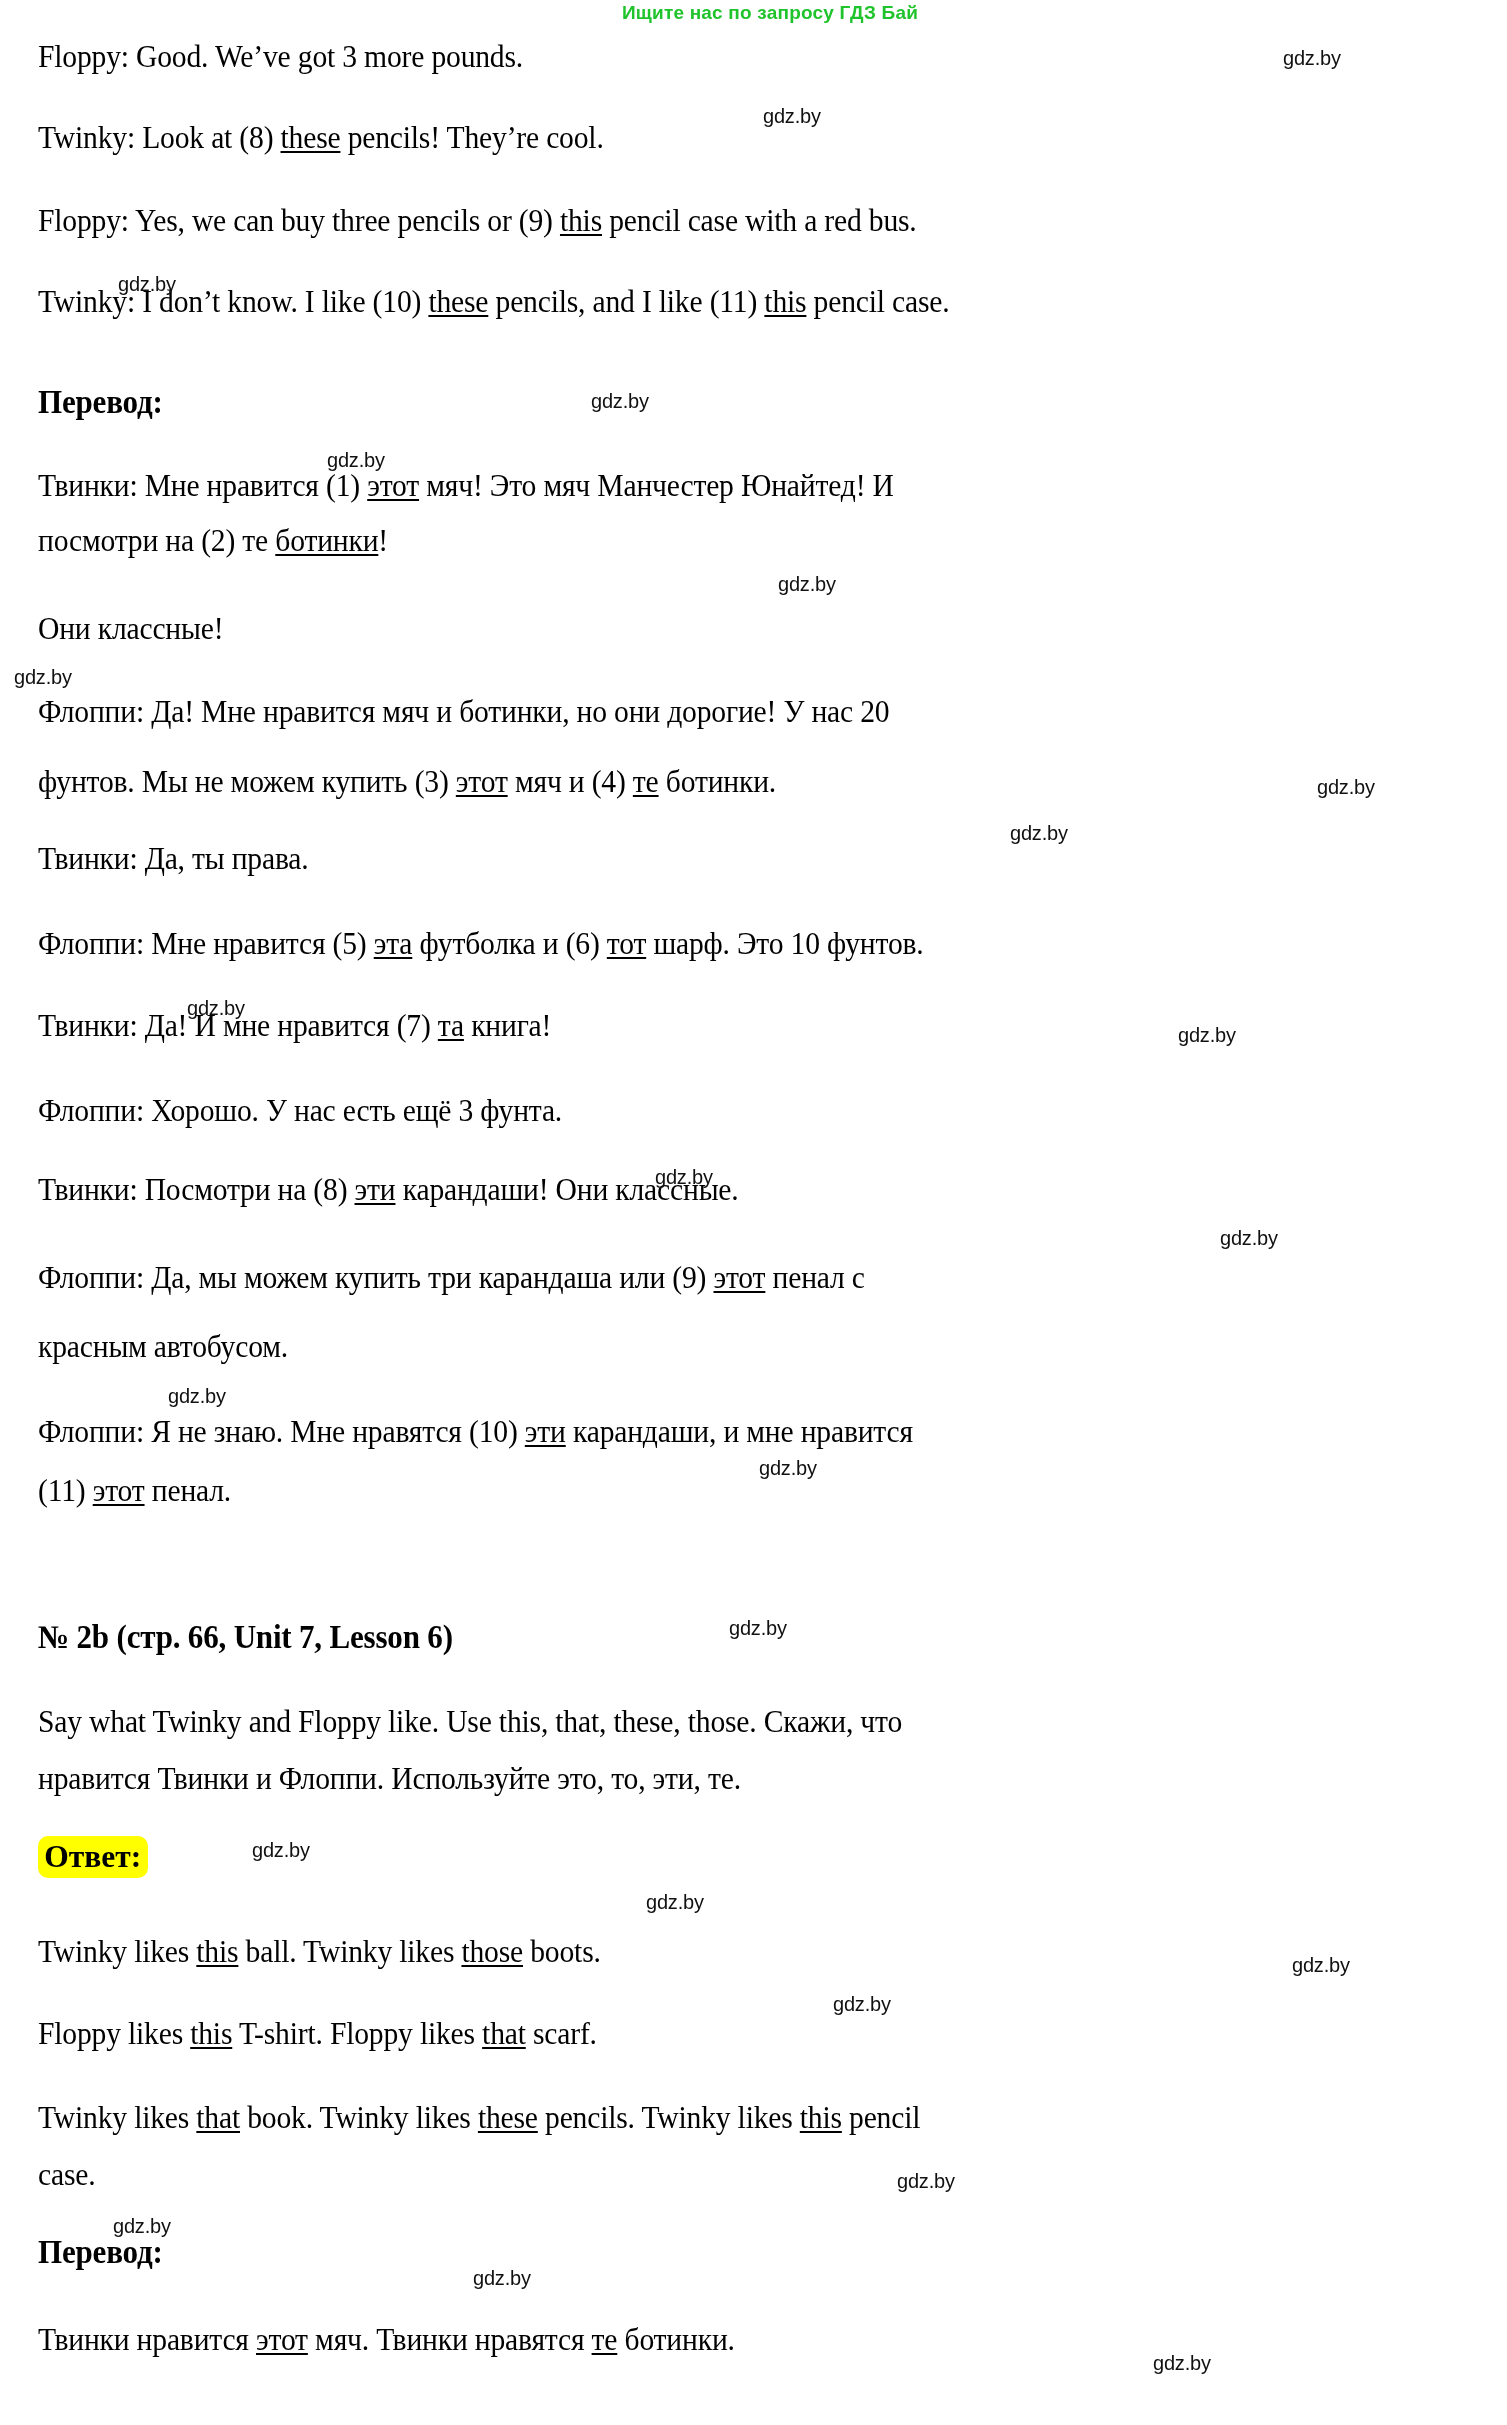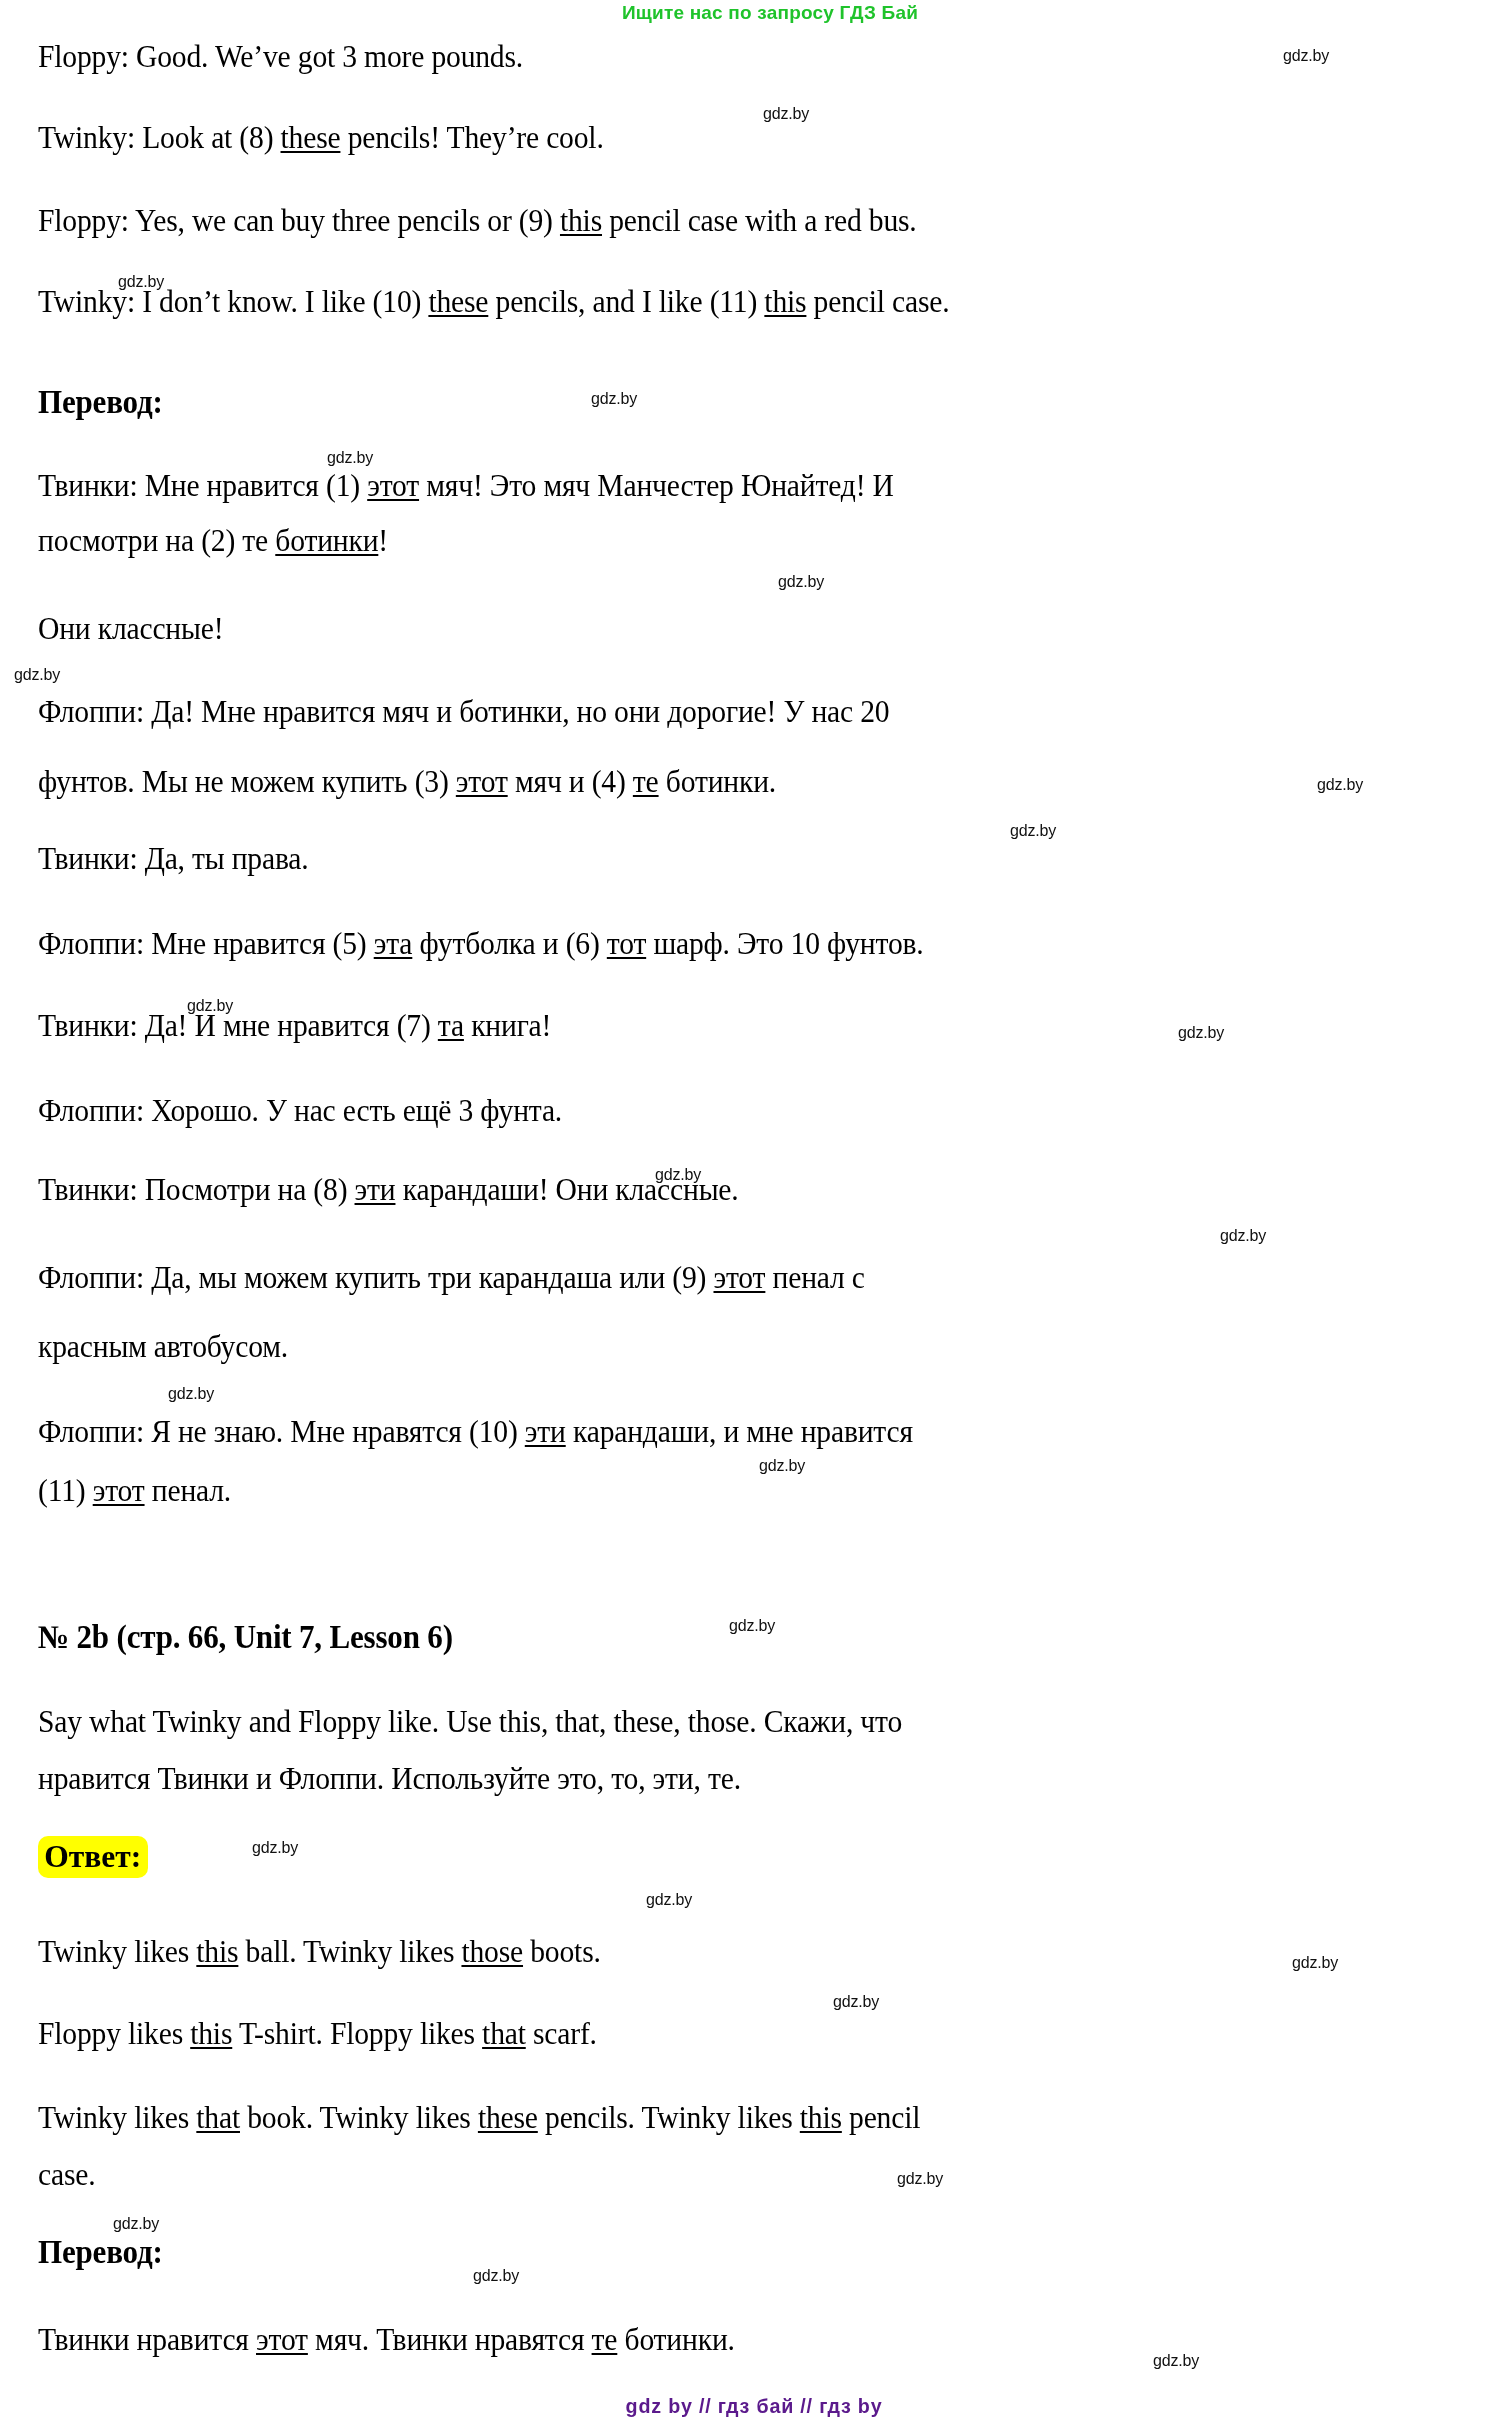--- a/index.html
+++ b/index.html
@@ -71,21 +71,21 @@
     line-height: 1;
     padding: 4.7px 6.3px 6.3px 6.3px;
     white-space: nowrap;
     border-radius: 10px;
   }
 
   
   .wm {
     position: absolute;
     font-family: "Liberation Sans", "DejaVu Sans", sans-serif;
-    font-size: 16px;
+    font-size: 20px;
     font-weight: 400;
     color: #111111;
     white-space: nowrap;
     letter-spacing: -0.2px;
   }
 </style>
 </head>
 <body>
 
 <div id="page">
@@ -150,16 +150,15 @@
       <div class="wm" style="left: 252px; top: 1839px;">gdz.by</div>
       <div class="wm" style="left: 646px; top: 1891px;">gdz.by</div>
       <div class="wm" style="left: 1292px; top: 1954px;">gdz.by</div>
       <div class="wm" style="left: 833px; top: 1993px;">gdz.by</div>
       <div class="wm" style="left: 897px; top: 2170px;">gdz.by</div>
       <div class="wm" style="left: 113px; top: 2215px;">gdz.by</div>
       <div class="wm" style="left: 473px; top: 2267px;">gdz.by</div>
       <div class="wm" style="left: 1153px; top: 2352px;">gdz.by</div>
     </div>
 
-  <div class="promo-bottom">gdz by  //  гдз бай  //  гдз by</div>
 
 </div>
 
 
 </body></html>

